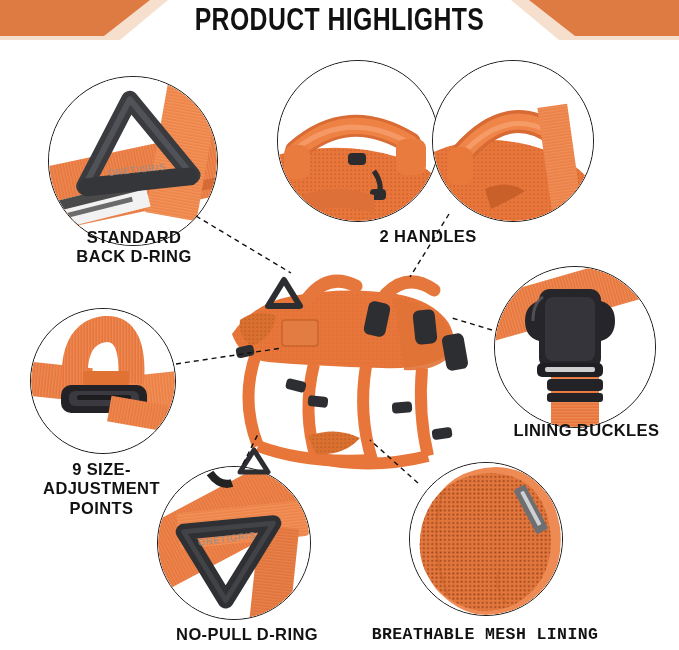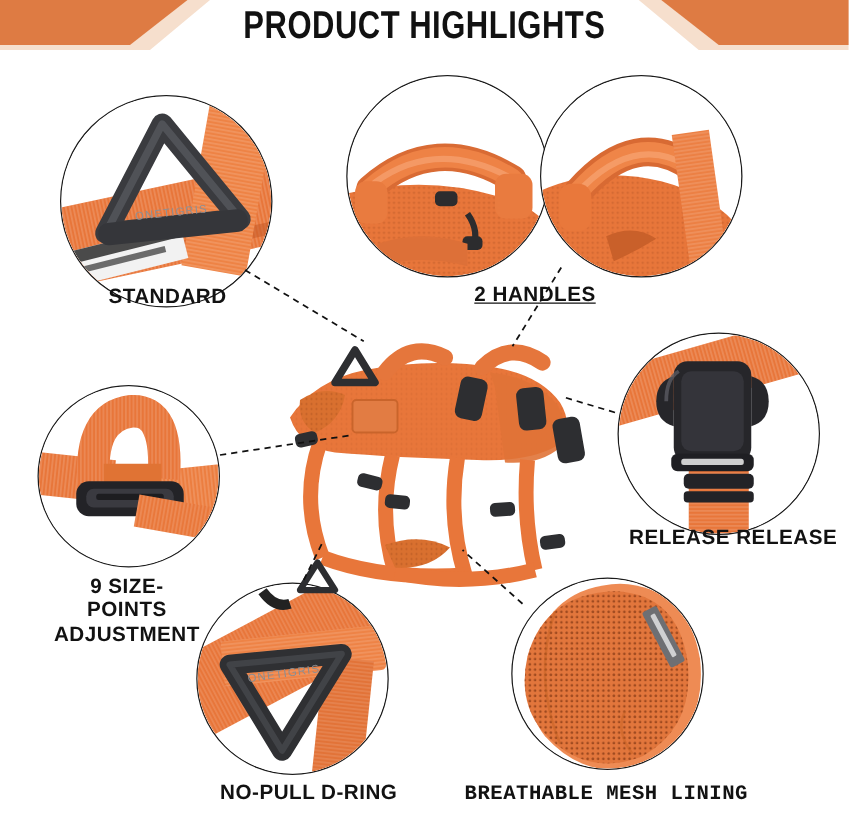--- a/index.html
+++ b/index.html
@@ -85,20 +85,21 @@
           </pattern>
           <pattern id="wh1" width="3" height="3" patternUnits="userSpaceOnUse">
             <rect width="3" height="1.4" fill="#ffffff" opacity=".30"></rect>
           </pattern>
         </defs>
       </svg>
     </div>
   </div>
   <div class="label" style="left:34px;top:228px;width:200px;">
     <div>STANDARD</div>
+    <div>BACK D-RING</div>
   </div>
 
   <div class="circle" style="left:277px;top:60px;width:160px;height:160px;">
     <div class="inner">
       <svg width="160" height="160" viewBox="0 0 160 160">
         <rect width="160" height="160" fill="#ffffff"></rect>
 
         <path d="M-5 95 Q60 78 120 96 Q150 104 160 120 L160 160 L-5 160 Z" fill="#E8763A"></path>
         <path d="M-5 95 Q60 78 120 96 Q150 104 160 120 L160 160 L-5 160 Z" fill="url(#mesh2)" opacity=".55"></path>
 
@@ -147,21 +148,21 @@
           <pattern id="mesh3" width="4" height="4" patternUnits="userSpaceOnUse">
             <circle cx="1.2" cy="1.2" r="0.9" fill="#7a3010" opacity=".45"></circle>
           </pattern>
           <pattern id="wh3" width="3" height="3" patternUnits="userSpaceOnUse">
             <rect width="3" height="1.4" fill="#ffffff" opacity=".28"></rect>
           </pattern>
         </defs>
       </svg>
     </div>
   </div>
-  <div class="label" style="left:298px;top:227px;width:260px;text-decoration:underline;">
+  <div class="label" style="left:298px;top:227px;width:260px;">
     <div>2 HANDLES</div>
   </div>
 
   <div class="circle" style="left:494px;top:266px;width:160px;height:160px;">
     <div class="inner">
       <svg width="160" height="160" viewBox="0 0 160 160">
         <rect width="160" height="160" fill="#ffffff"></rect>
 
         <g transform="rotate(-16 80 32)">
           <rect x="-30" y="6" width="230" height="44" fill="#E8763A"></rect>
@@ -190,21 +191,21 @@
             <rect width="1.4" height="3" fill="#ffffff" opacity=".30"></rect>
           </pattern>
           <pattern id="wh4" width="3" height="3" patternUnits="userSpaceOnUse">
             <rect width="3" height="1.4" fill="#ffffff" opacity=".30"></rect>
           </pattern>
         </defs>
       </svg>
     </div>
   </div>
   <div class="label" style="left:494px;top:421px;width:185px;">
-    <div>RELEASE RELEASE</div>
+    <div>LINING BUCKLES</div>
   </div>
 
   <div class="circle" style="left:30px;top:308px;width:144px;height:144px;">
     <div class="inner">
       <svg width="144" height="144" viewBox="0 0 144 144">
         <rect width="144" height="144" fill="#ffffff"></rect>
 
         <g transform="rotate(6 30 74)">
           <rect x="-30" y="56" width="90" height="34" fill="#E8763A"></rect>
           <rect x="-30" y="56" width="90" height="34" fill="url(#wv5)" opacity=".5"></rect>
@@ -231,22 +232,22 @@
         <defs>
           <pattern id="wv5" width="3" height="3" patternUnits="userSpaceOnUse">
             <rect width="1.4" height="3" fill="#ffffff" opacity=".30"></rect>
           </pattern>
         </defs>
       </svg>
     </div>
   </div>
   <div class="label" style="left:14px;top:460px;width:175px;">
     <div>9 SIZE-</div>
+    <div>ADJUSTMENT</div>
     <div>POINTS</div>
-    <div>ADJUSTMENT</div>
   </div>
 
   <div class="circle" style="left:157px;top:466px;width:152px;height:152px;">
     <div class="inner">
       <svg width="152" height="152" viewBox="0 0 152 152">
         <rect width="152" height="152" fill="#ffffff"></rect>
 
         <g transform="rotate(-28 76 76)">
           <rect x="-40" y="20" width="240" height="66" fill="#E8763A"></rect>
           <rect x="-40" y="20" width="240" height="66" fill="url(#wv6)" opacity=".45"></rect>

